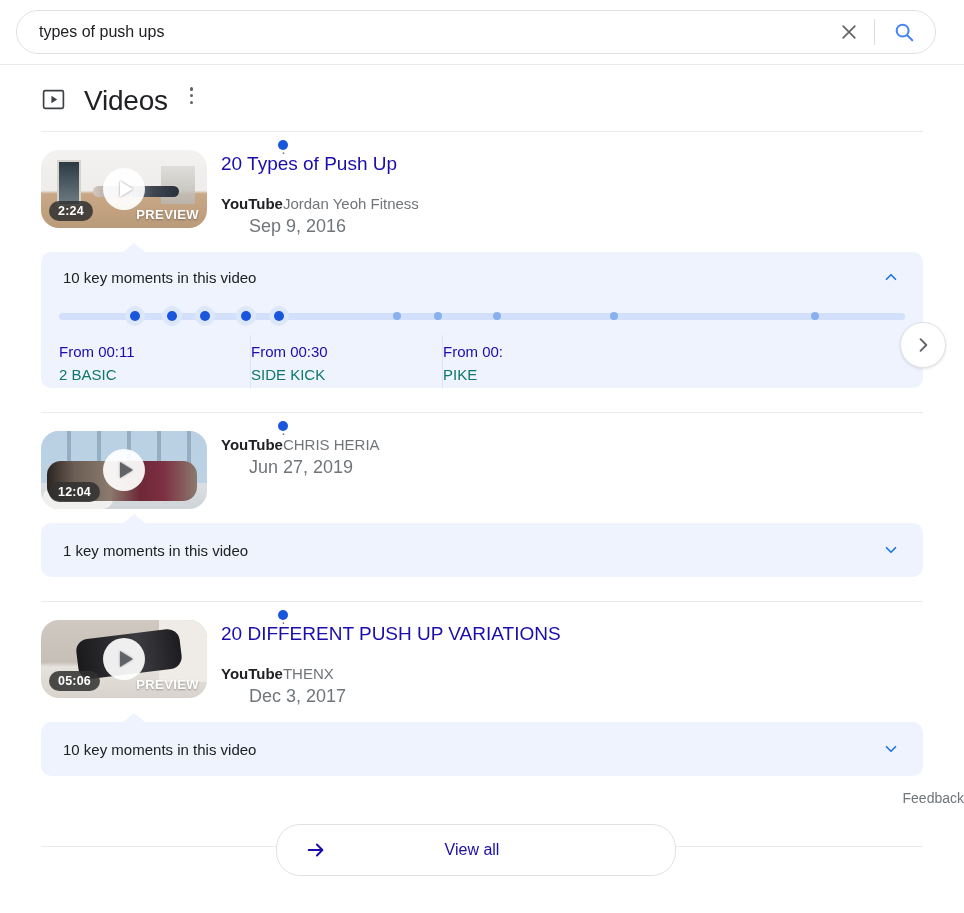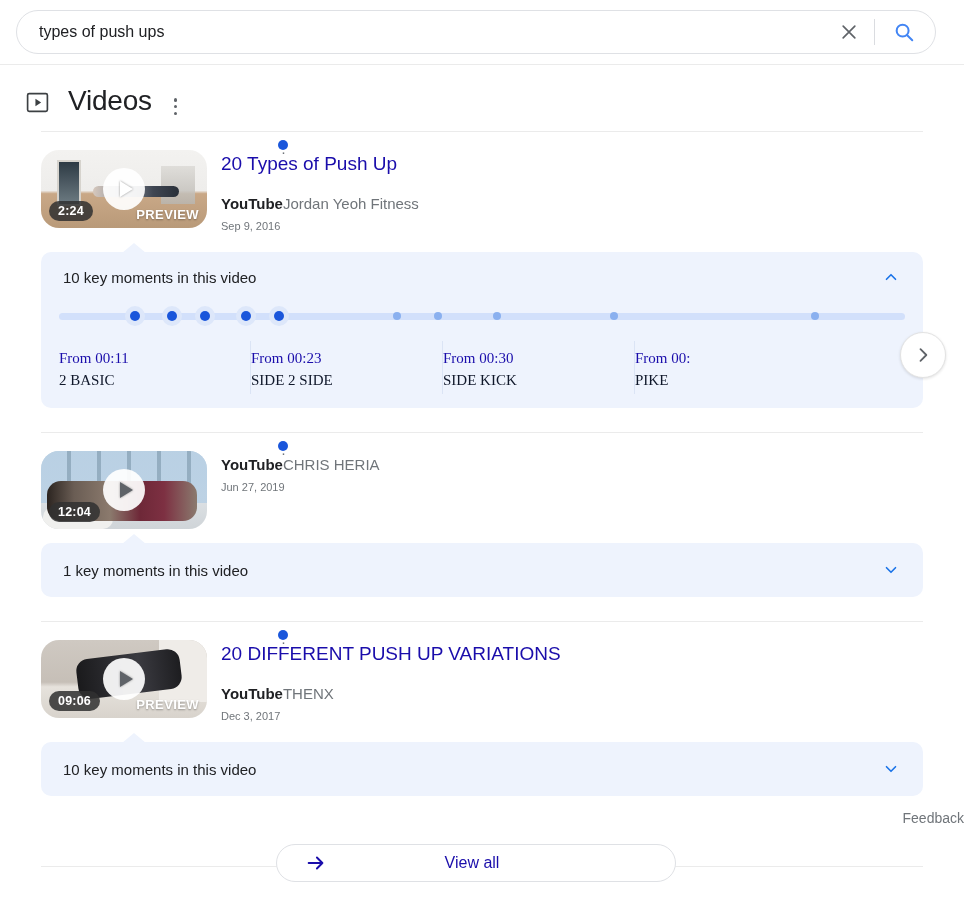--- a/index.html
+++ b/index.html
@@ -54,22 +54,22 @@
     width: 26px; height: 26px;
     display: flex; align-items: center; justify-content: center;
     cursor: pointer;
   }
 
   
   .content { padding: 0 0 0 0; position: relative; }
 
   .vid-header {
     display: flex;
-    align-items: flex-end;
-    padding: 22px 0 10px 25px;
+    align-items: flex-start;
+    padding: 22px 0 10px 41px;
   }
   .vid-header .boxicon { margin-right: 18px; display:flex; }
   .vid-header .title {
     font-size: 28px;
     color: #202124;
     letter-spacing: -0.2px;
     line-height: 1;
   }
   .vid-header .kebab {
     margin-left: 22px;
@@ -218,21 +218,21 @@
     cursor: pointer;
     display: inline-block;
   }
   .rmeta {
     font-size: 15px;
     color: #70757a;
     line-height: 23px;
   }
   .rmeta .src { color: #202124; font-weight: bold; margin-top: 20px; }
   .rmeta .dot { padding: 0 3px; }
-  .rdate { font-size: 11px; color: #70757a; line-height: 23px; }
+  .rdate { font-size: 18px; color: #70757a; line-height: 23px; margin-left: 28px; }
 
   
   .km-wrap { position: relative; margin: 14px 41px 0 41px; }
   .km-caret {
     position: absolute;
     top: -9px; left: 81px;
     width: 0; height: 0;
     border-left: 12px solid transparent;
     border-right: 12px solid transparent;
     border-bottom: 10px solid #eef3fd;
@@ -282,39 +282,37 @@
     width: 10px; height: 10px;
     border-radius: 50%;
     background: #1a56db;
     transform: translateX(-5px);
     cursor: pointer;
   }
   .dot.faded { background: #8ab0ef; width: 8px; height: 8px; top: 9px; transform: translateX(-4px);}
 
   .moments {
     display: flex;
-    margin-top: 12px;
-    padding-bottom: 14px;
+    margin-top: 6px;
     overflow: hidden;
-    font-family: Liberation Serif, serif;
   }
   .moment {
     flex: 0 0 192px;
     padding: 6px 14px 2px 0;
     border-right: 1px solid #dbe4f5;
     cursor: pointer;
   }
   .moment:last-child { border-right: none; }
   .moment .from {
     color: #1a0dab;
     font-size: 15px;
     line-height: 22px;
   }
   .moment .mlabel {
-    color: #0f172a;
+    color: #0f766e;
     font-size: 15px;
     line-height: 23px;
     white-space: nowrap;
   }
   .carousel-next {
     position: absolute;
     right: -23px; top: 50%;
     margin-top: 2px;
     width: 46px; height: 46px;
     border-radius: 50%;
@@ -342,21 +340,21 @@
     height: 44px;
   }
   .viewall-line {
     position: absolute;
     left: 41px; right: 41px; top: 50%;
     height: 1px; background: #ebebeb;
   }
   .viewall-btn {
     position: absolute;
     left: 276px; top: 0;
-    width: 400px; height: 38px;
+    width: 400px; height: 52px;
     border: 1px solid #dfe1e5;
     border-radius: 24px;
     background: #fff;
     display: flex; align-items: center;
     cursor: pointer;
   }
   .viewall-btn .arrow { margin-left: 28px; display: flex; }
   .viewall-btn .valabel {
     flex: 1 1 auto;
     text-align: center;
@@ -455,24 +453,20 @@
               <div class="dot faded" style="left: 65.6%;"></div>
               <div class="dot faded" style="left: 89.4%;"></div>
             </div>
         </div>
         <div class="moments" id="moments-host-1">
             <div class="moment">
               <div class="from">From 00:11</div>
               <div class="mlabel">2 BASIC</div>
             </div>
             <div class="moment">
-              <div class="from">From 00:23</div>
-              <div class="mlabel">SIDE 2 SIDE</div>
-            </div>
-            <div class="moment">
               <div class="from">From 00:30</div>
               <div class="mlabel">SIDE KICK</div>
             </div>
             <div class="moment">
               <div class="from">From 00:</div>
               <div class="mlabel">PIKE</div>
             </div>
           </div>
       </div>
       <div class="carousel-next">
@@ -519,21 +513,21 @@
   </div>
 
   <div class="sep"></div>
 
   <div class="result">
     <div class="thumb">
       <div class="img img-concrete"></div>
       <div class="play-circle solid">
           <span class="tri"></span>
         </div>
-      <div class="dur-badge">09:06</div>
+      <div class="dur-badge">05:06</div>
       <div class="preview-label">PREVIEW</div>
     </div>
     <div class="rinfo">
       <a class="rtitle">20 DIFFERENT PUSH UP VARIATIONS</a>
       <div class="rmeta">
         <span class="src">YouTube</span><span class="dot">·</span><span>THENX</span>
       </div>
       <div class="rdate">Dec 3, 2017</div>
     </div>
   </div>

